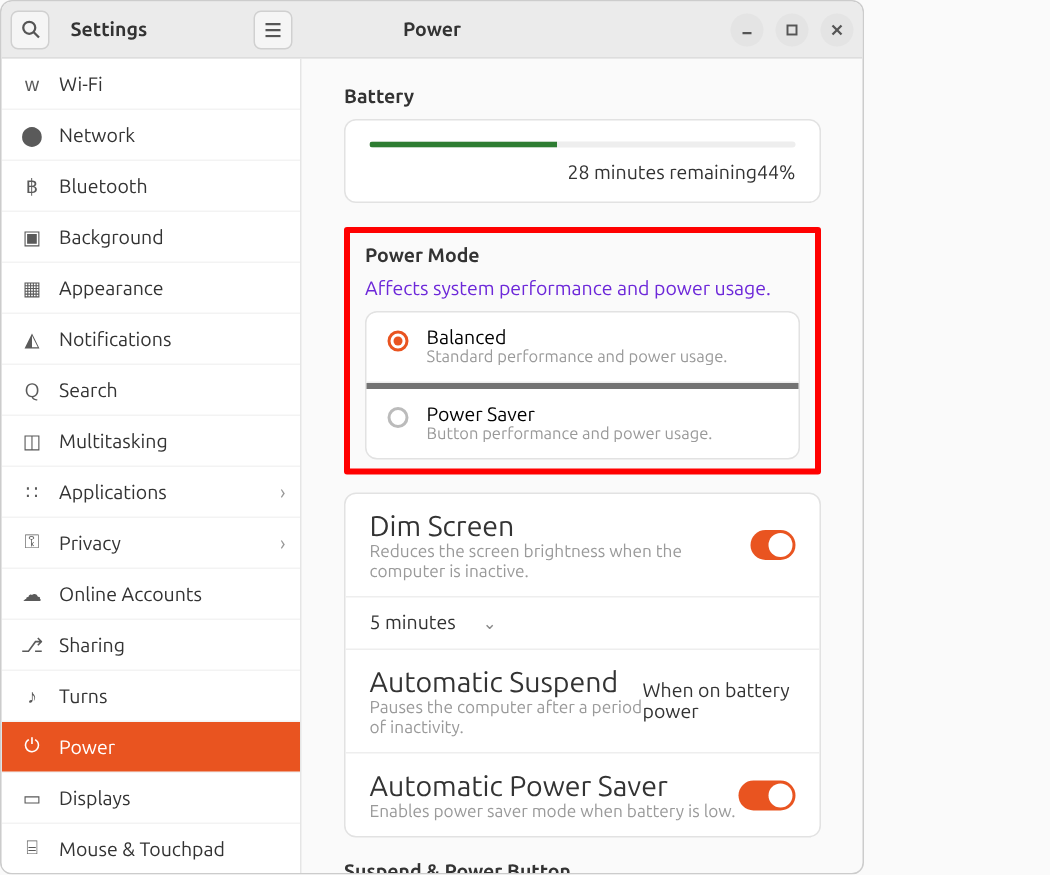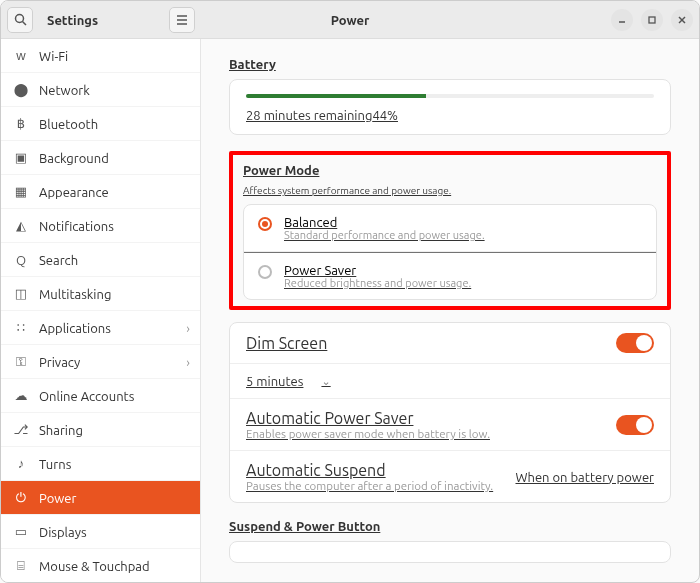--- a/index.html
+++ b/index.html
@@ -1,50 +1,50 @@
 <!DOCTYPE html>
 <html><head>
 <meta charset="utf-8">
 <style>
   * { box-sizing: border-box; margin: 0; padding: 0; font-family: Ubuntu, "Segoe UI", Arial, sans-serif; }
   body { width: 700px; height: 583px; background: #fafafa; overflow: hidden; font-size: 13px; color: #333; }
-  .window { width: 700px; height: 583px; display: flex; flex-direction: column; border: 1px solid #ccc; border-radius: 8px; overflow: hidden; }
+  .window { width: 576px; height: 583px; display: flex; flex-direction: column; border: 1px solid #ccc; border-radius: 8px; overflow: hidden; }
   .titlebar { height: 38px; background: #ebebeb; border-bottom: 1px solid #ddd; display: flex; align-items: center; position: relative; }
   .titlebar-left { display: flex; align-items: center; gap: 4px; padding-left: 6px; }
   .tb-btn { width: 26px; height: 26px; border: 1px solid #d0d0d0; border-radius: 5px; background: #f5f5f5; display: flex; align-items: center; justify-content: center; cursor: pointer; }
   .titlebar-title-left { font-weight: 600; font-size: 13px; margin-left: 10px; color: #333; }
   .titlebar-center { position: absolute; left: 0; right: 0; text-align: center; font-weight: 600; font-size: 13px; pointer-events: none; }
   .titlebar-right { position: absolute; right: 6px; display: flex; gap: 8px; }
   .win-btn { width: 22px; height: 22px; border-radius: 50%; background: #e4e4e4; border: none; display: flex; align-items: center; justify-content: center; cursor: pointer; font-size: 12px; color: #555;}
   .body { flex: 1; display: flex; overflow: hidden; }
   .sidebar { width: 200px; background: #fff; border-right: 1px solid #e5e5e5; overflow-y: auto; }
   .side-item { height: 34px; display: flex; align-items: center; padding: 0 12px; gap: 10px; cursor: pointer; font-size: 13px; color: #333; border-bottom: 1px solid #f3f3f3; position: relative;}
   .side-item.active { background: #e95420; color: #fff; }
   .side-item .icon { width: 16px; text-align: center; color: #5a5a5a; font-size: 13px; }
   .side-item.active .icon { color: #fff; }
   .side-item .chev { position: absolute; right: 10px; color: #999; }
-  .content { flex: 1; overflow-y: auto; padding: 18px 28px 28px 28px; text-decoration: underline; }
+  .content { flex: 1; overflow-y: auto; padding: 18px 28px 28px 28px; }
   .section-title { font-weight: 600; font-size: 13px; color: #333; margin-bottom: 8px; }
   .card { background: #fff; border: 1px solid #e2e2e2; border-radius: 8px; }
   .battery-card { padding: 14px 16px 12px 16px; margin-bottom: 16px; }
   .progress { width: 100%; height: 4px; background: #eee; border-radius: 2px; overflow: hidden; margin-bottom: 10px;}
   .progress .bar { height: 100%; background: #2e7d32; }
-  .battery-row { display: flex; justify-content: flex-start; font-size: 13px; color: #333; }
+  .battery-row { display: flex; justify-content: flex-end; font-size: 13px; color: #333; }
   .highlight-box { border: 4px solid #f00; border-radius: 2px; padding: 8px 10px 6px 10px; margin-bottom: 12px; margin-top: 12px; }
-  .subtext { font-size: 10px; color: #404040; margin-bottom: 8px; }
-  .radio-row { display: flex; align-items: flex-start; gap: 12px; padding: 10px 14px; border-top: 1px solid #737373; cursor: pointer;}
+  .subtext { font-size: 13px; color: #6d28d9; margin-bottom: 8px; }
+  .radio-row { display: flex; align-items: flex-start; gap: 12px; padding: 10px 14px; border-top: 4px solid #737373; cursor: pointer;}
   .radio-row:first-of-type { border-top: none; border-bottom: 1px solid #eee;}
   .radio { width: 14px; height: 14px; border-radius: 50%; border: 2px solid #bbb; margin-top: 2px; position: relative; flex-shrink: 0;}
   .radio.checked { border-color: #e95420; }
   .radio.checked::after { content: ""; position: absolute; inset: 2px; background: #e95420; border-radius: 50%; }
   .opt-title { font-size: 13px; color: #000000; }
   .opt-desc { font-size: 11px; color: #9a9a9a; }
   .row { display: flex; align-items: center; justify-content: space-between; padding: 10px 16px; border-top: 1px solid #eee; }
   .row:first-child { border-top: none; }
-  .row .left .t { font-size: 16px; color: #333; }
+  .row .left .t { font-size: 19px; color: #333; }
   .row .left .d { font-size: 11.5px; color: #9a9a9a; }
   .switch { width: 38px; height: 20px; border-radius: 10px; position: relative; cursor: pointer; }
   .switch.on { background: #e95420; }
   .switch .knob { width: 16px; height: 16px; background: #fff; border-radius: 50%; position: absolute; top: 2px; }
   .switch.on .knob { right: 2px; }
   .combo { font-size: 13px; color: #333; display: flex; align-items: center; gap: 18px; cursor: pointer; }
   .combo .chev-d { color: #888; font-size: 11px; }
   .mb { margin-bottom: 16px; }
   svg { display: block; }
 </style>
@@ -184,57 +184,58 @@
             <div class="radio checked"></div>
             <div>
               <div class="opt-title">Balanced</div>
               <div class="opt-desc">Standard performance and power usage.</div>
             </div>
           </div>
           <div class="radio-row">
             <div class="radio"></div>
             <div>
               <div class="opt-title">Power Saver</div>
-              <div class="opt-desc">Reduced brightness and power usage.</div>
+              <div class="opt-desc">Button performance and power usage.</div>
             </div>
           </div>
         </div>
       </div>
 
       <div class="card mb">
         <div class="row">
           <div class="left">
             <div class="t">Dim Screen</div>
+            <div class="d">Reduces the screen brightness when the computer is inactive.</div>
           </div>
           <div class="switch on">
               <div class="knob"></div>
             </div>
         </div>
         <div class="row">
           <div class="combo">
             <span>5 minutes</span>
             <span class="chev-d">⌄</span>
           </div>
         </div>
         <div class="row">
           <div class="left">
+            <div class="t">Automatic Suspend</div>
+            <div class="d">Pauses the computer after a period of inactivity.</div>
+          </div>
+          <div class="combo">When on battery power</div>
+        </div>
+        <div class="row">
+          <div class="left">
             <div class="t">Automatic Power Saver</div>
             <div class="d">Enables power saver mode when battery is low.</div>
           </div>
           <div class="switch on">
               <div class="knob"></div>
             </div>
         </div>
-        <div class="row">
-          <div class="left">
-            <div class="t">Automatic Suspend</div>
-            <div class="d">Pauses the computer after a period of inactivity.</div>
-          </div>
-          <div class="combo">When on battery power</div>
-        </div>
       </div>
 
       <div class="section-title">Suspend &amp; Power Button</div>
       <div class="card">
         <div class="row">
           
           
         </div>
 
       </div>

